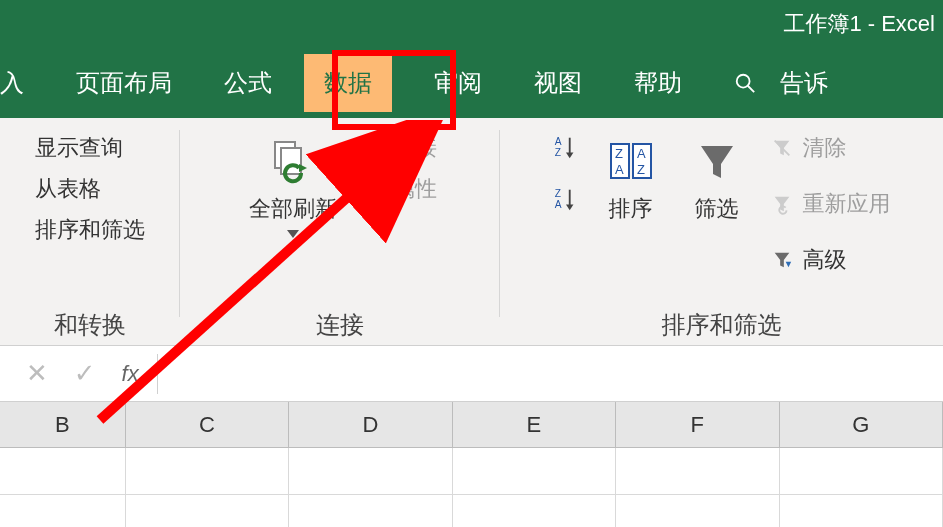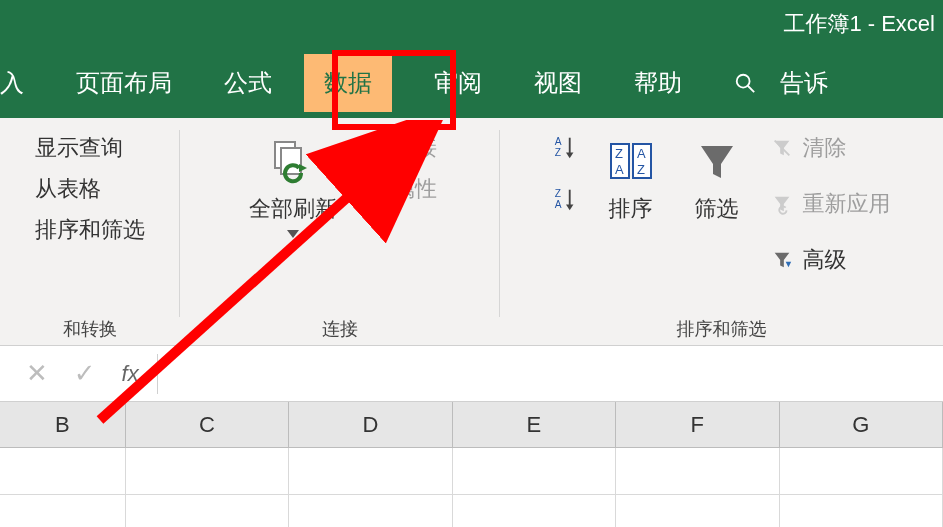--- a/index.html
+++ b/index.html
@@ -86,21 +86,21 @@
     content: "";
     position: absolute;
     right: 0;
     top: 12px;
     bottom: 28px;
     width: 1px;
     background: #d6d6d6;
   }
   .group-label {
     color: #444;
-    font-size: 18px;
+    font-size: 24px;
     margin-top: 2px;
   }
   .group-content {
     display: flex;
     align-items: flex-start;
     gap: 8px;
     flex: 1;
     padding-top: 6px;
   }
   .stack {

